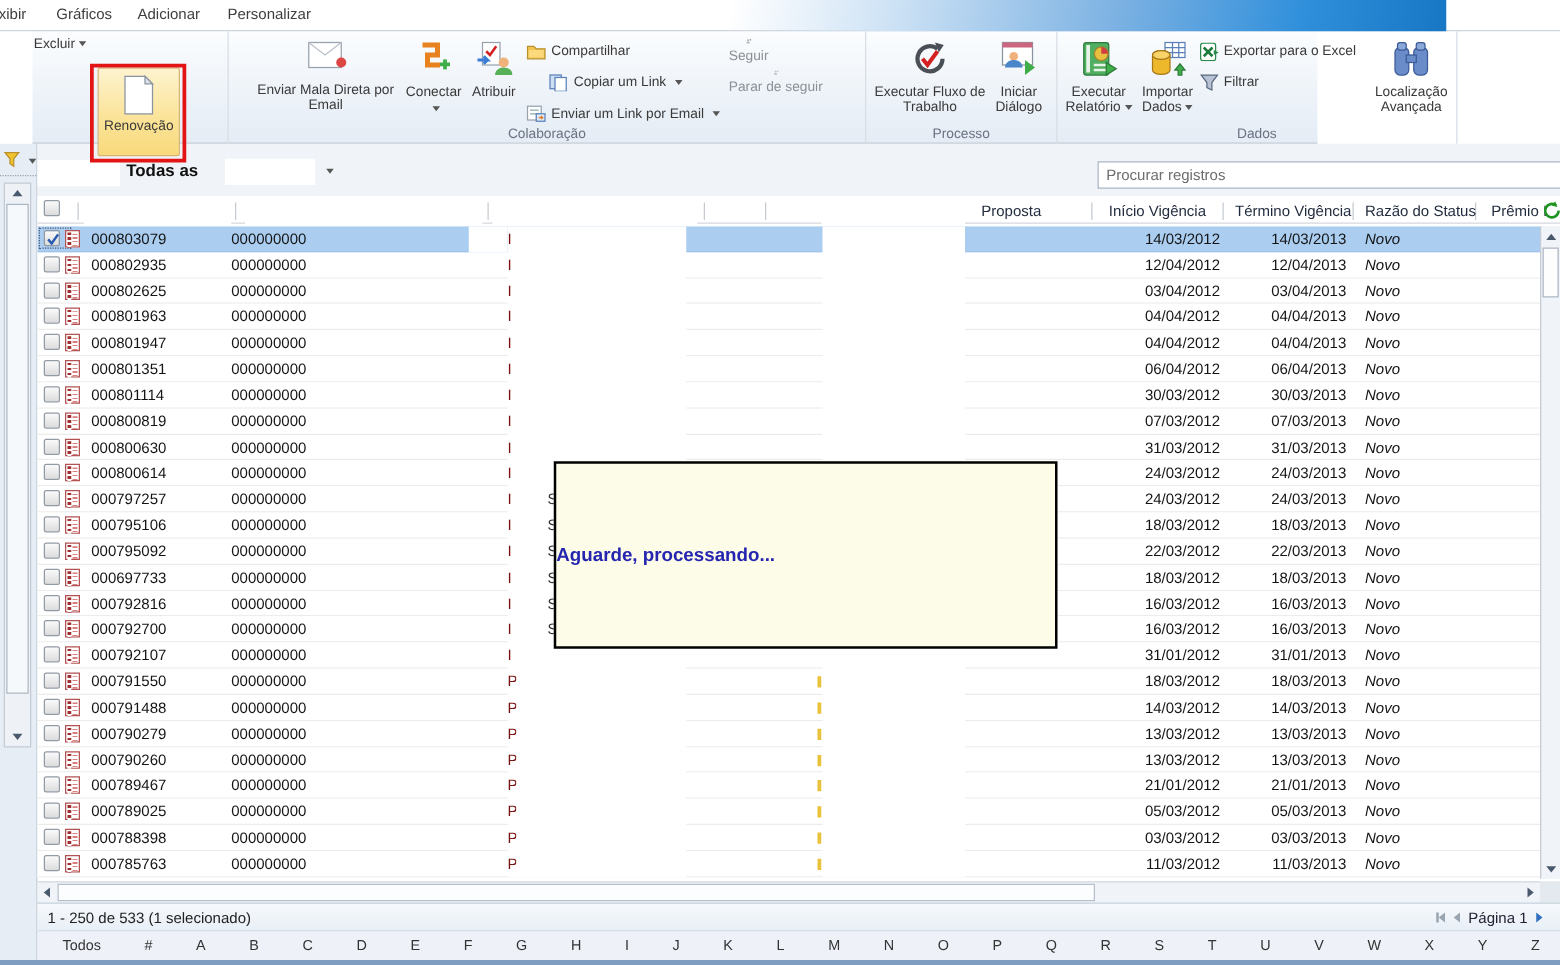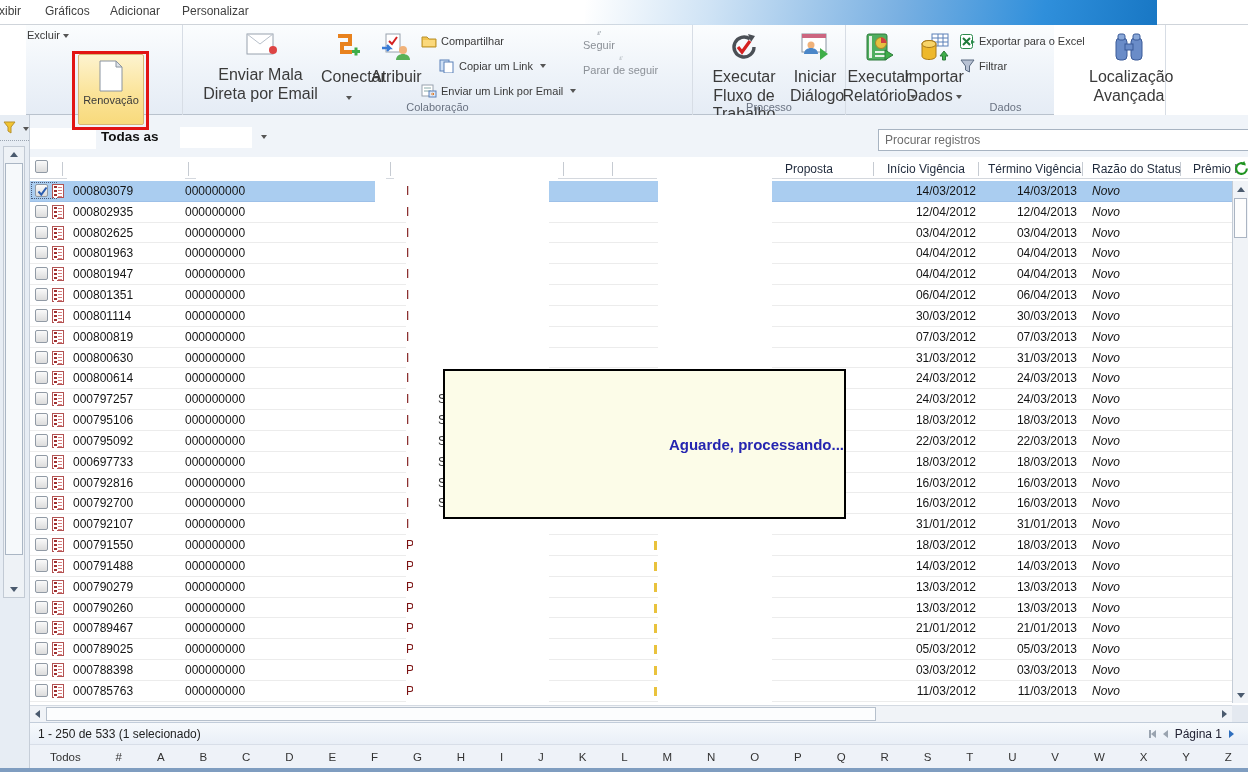--- a/index.html
+++ b/index.html
@@ -13,21 +13,21 @@
   .menubar .mitem{position:absolute;top:4px;font-size:12px;color:#3f3f3f;white-space:nowrap;cursor:default;}
   .bluecap{position:absolute;left:585px;top:0;width:572px;height:25px;
     background:linear-gradient(100deg,rgba(255,255,255,0) 0%,#cfe3f5 22%,#79b0e2 55%,#2f8fdb 80%,#1877c4 100%);}
 
   
   .ribbon{position:absolute;left:0;top:25px;width:1028px;height:90px;
     background:linear-gradient(#fbfdfe,#eef3f9 55%,#e5ecf5);border-bottom:1px solid #b9c2cd;margin-left:26px;}
   .rgroup{position:absolute;top:0;height:90px;border-right:1px solid #d7dde5;}
   .rgroup .glabel{position:absolute;left:0;right:0;bottom:2px;text-align:center;
     font-size:11px;color:#6a7382;}
-  .rbtn-lg{position:absolute;text-align:center;font-size:16px;color:#3a3a3a;line-height:1.15;cursor:default;}
+  .rbtn-lg{position:absolute;text-align:center;font-size:11px;color:#3a3a3a;line-height:1.15;cursor:default;}
   .rbtn-lg .ric{margin:0 auto 2px auto;}
   .rbtn-sm{position:absolute;height:20px;font-size:11px;color:#3a3a3a;white-space:nowrap;display:flex;align-items:center;gap:4px;cursor:default;}
   .rbtn-sm.dis{color:#8b9097;flex-direction:column;}
   .caret{display:inline-block;width:0;height:0;border-left:3px solid transparent;
     border-right:3px solid transparent;border-top:4px solid #555;vertical-align:middle;margin-left:3px;}
   .caret-row{margin-top:1px;}
   .red-outline{position:absolute;left:46px;top:26px;width:77px;height:79px;border:3px solid #e21414;z-index:6;}
   .renov-btn{position:absolute;left:52px;top:29px;width:66px;height:71px;border:1px solid #d8b575;border-radius:2px;
     background:linear-gradient(#fdf3cf,#fbe49a 55%,#f8da7c);text-align:center;font-size:11px;color:#3a3a3a;z-index:5;}
   .excluir{position:absolute;left:1px;top:4px;font-size:11px;color:#3a3a3a;white-space:nowrap;}
@@ -93,21 +93,21 @@
   .vsb{position:absolute;left:1232px;top:181px;width:16px;height:522px;background:#f0f3f7;border-left:1px solid #c4ccd6;}
   .vsb .btn{position:absolute;left:1px;width:14px;height:14px;display:flex;align-items:center;justify-content:center;}
   .vsb .thumb{position:absolute;left:1px;top:17px;width:13px;height:40px;background:#fdfdfd;border:1px solid #aab4c2;}
   .hsb{position:absolute;left:30px;top:705px;width:1202px;height:17px;background:#f0f3f7;border-top:1px solid #d4dae2;}
   .hsb .btn{position:absolute;top:1px;width:15px;height:14px;display:flex;align-items:center;justify-content:center;}
   .hsb .thumb{position:absolute;left:16px;top:1px;width:830px;height:14px;background:#fcfdfe;border:1px solid #b6c0cc;}
   .corner{position:absolute;left:1232px;top:705px;width:16px;height:17px;background:#e4e9f0;}
 
   
   .modal{position:absolute;left:443px;top:369px;width:403px;height:150px;background:#fcfce8;
-    border:2px solid #000;z-index:20;display:flex;align-items:center;justify-content:flex-end;}
+    border:2px solid #000;z-index:20;display:flex;align-items:center;justify-content:flex-start;}
   .modal .msg{font-size:15px;font-weight:bold;color:#2525b0;}
 
   
   .statusbar{position:absolute;left:30px;top:722px;width:1218px;height:22px;
     background:linear-gradient(#f6f9fc,#e9eff7);border-top:1px solid #c2cdda;font-size:12px;color:#222;}
   .statusbar .rec{position:absolute;left:8px;top:4px;}
   .pager{position:absolute;right:14px;top:4px;display:flex;align-items:center;gap:7px;font-size:12px;color:#223;}
   .pager .bar{width:2px;height:8px;background:#9aa4b0;display:inline-block;}
   .pager .dis{border-right-color:#9aa4b0;}
   .pager .nxt{border-left-color:#2f6fbe;}

